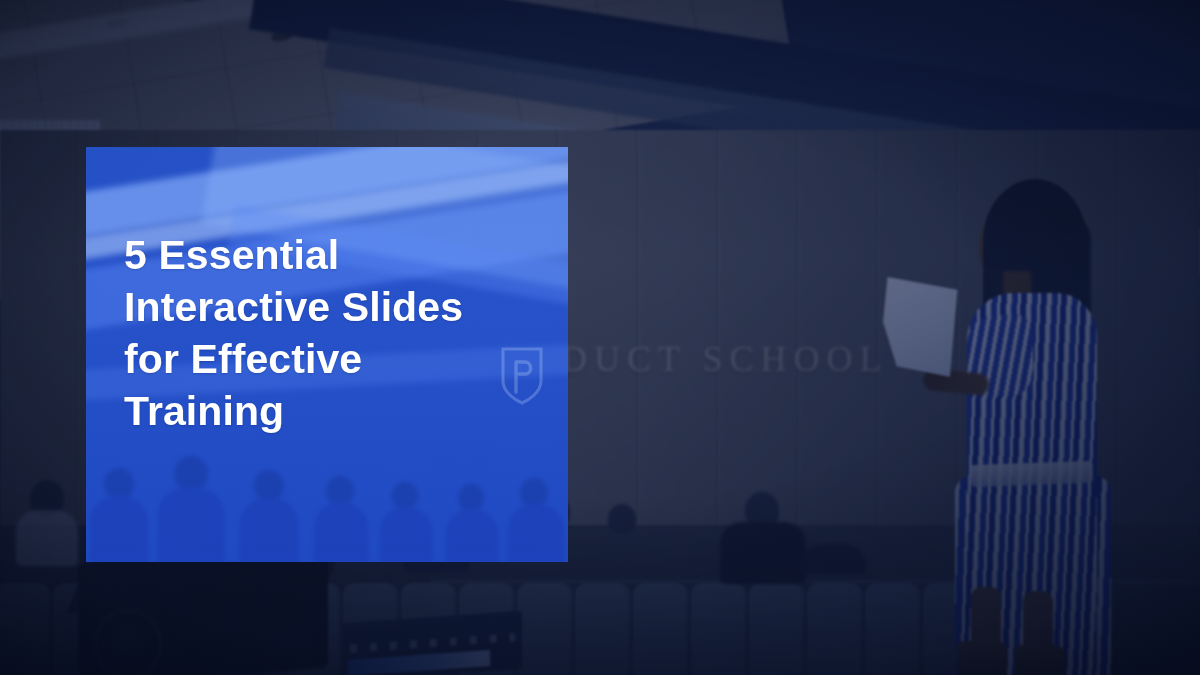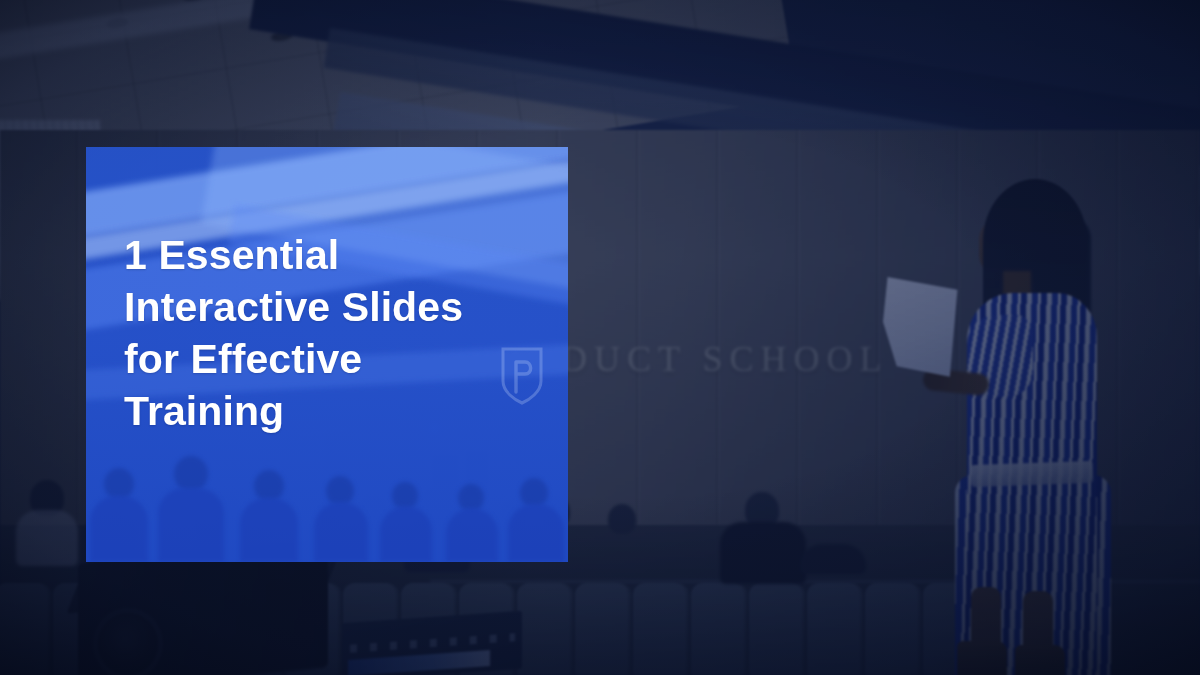--- a/index.html
+++ b/index.html
@@ -653,19 +653,19 @@
       <div class="chead" style="left:240px; bottom:56px; width:28px; height:30px;"></div>
       <div class="cfig" style="left:228px; width:54px;  height:60px;"></div>
       <div class="chead" style="left:306px; bottom:52px; width:26px; height:28px;"></div>
       <div class="cfig" style="left:294px; width:52px;  height:56px;"></div>
       <div class="chead" style="left:372px; bottom:50px; width:26px; height:28px;"></div>
       <div class="cfig" style="left:360px; width:52px;  height:54px;"></div>
       <div class="chead" style="left:434px; bottom:54px; width:28px; height:30px;"></div>
       <div class="cfig" style="left:422px; width:56px;  height:58px;"></div>
     </div>
 
-    <div class="title-text">1 Essential
+    <div class="title-text">5 Essential
 Interactive Slides
 for Effective
 Training</div>
   </div>
 
 </div>
 
 </body></html>

